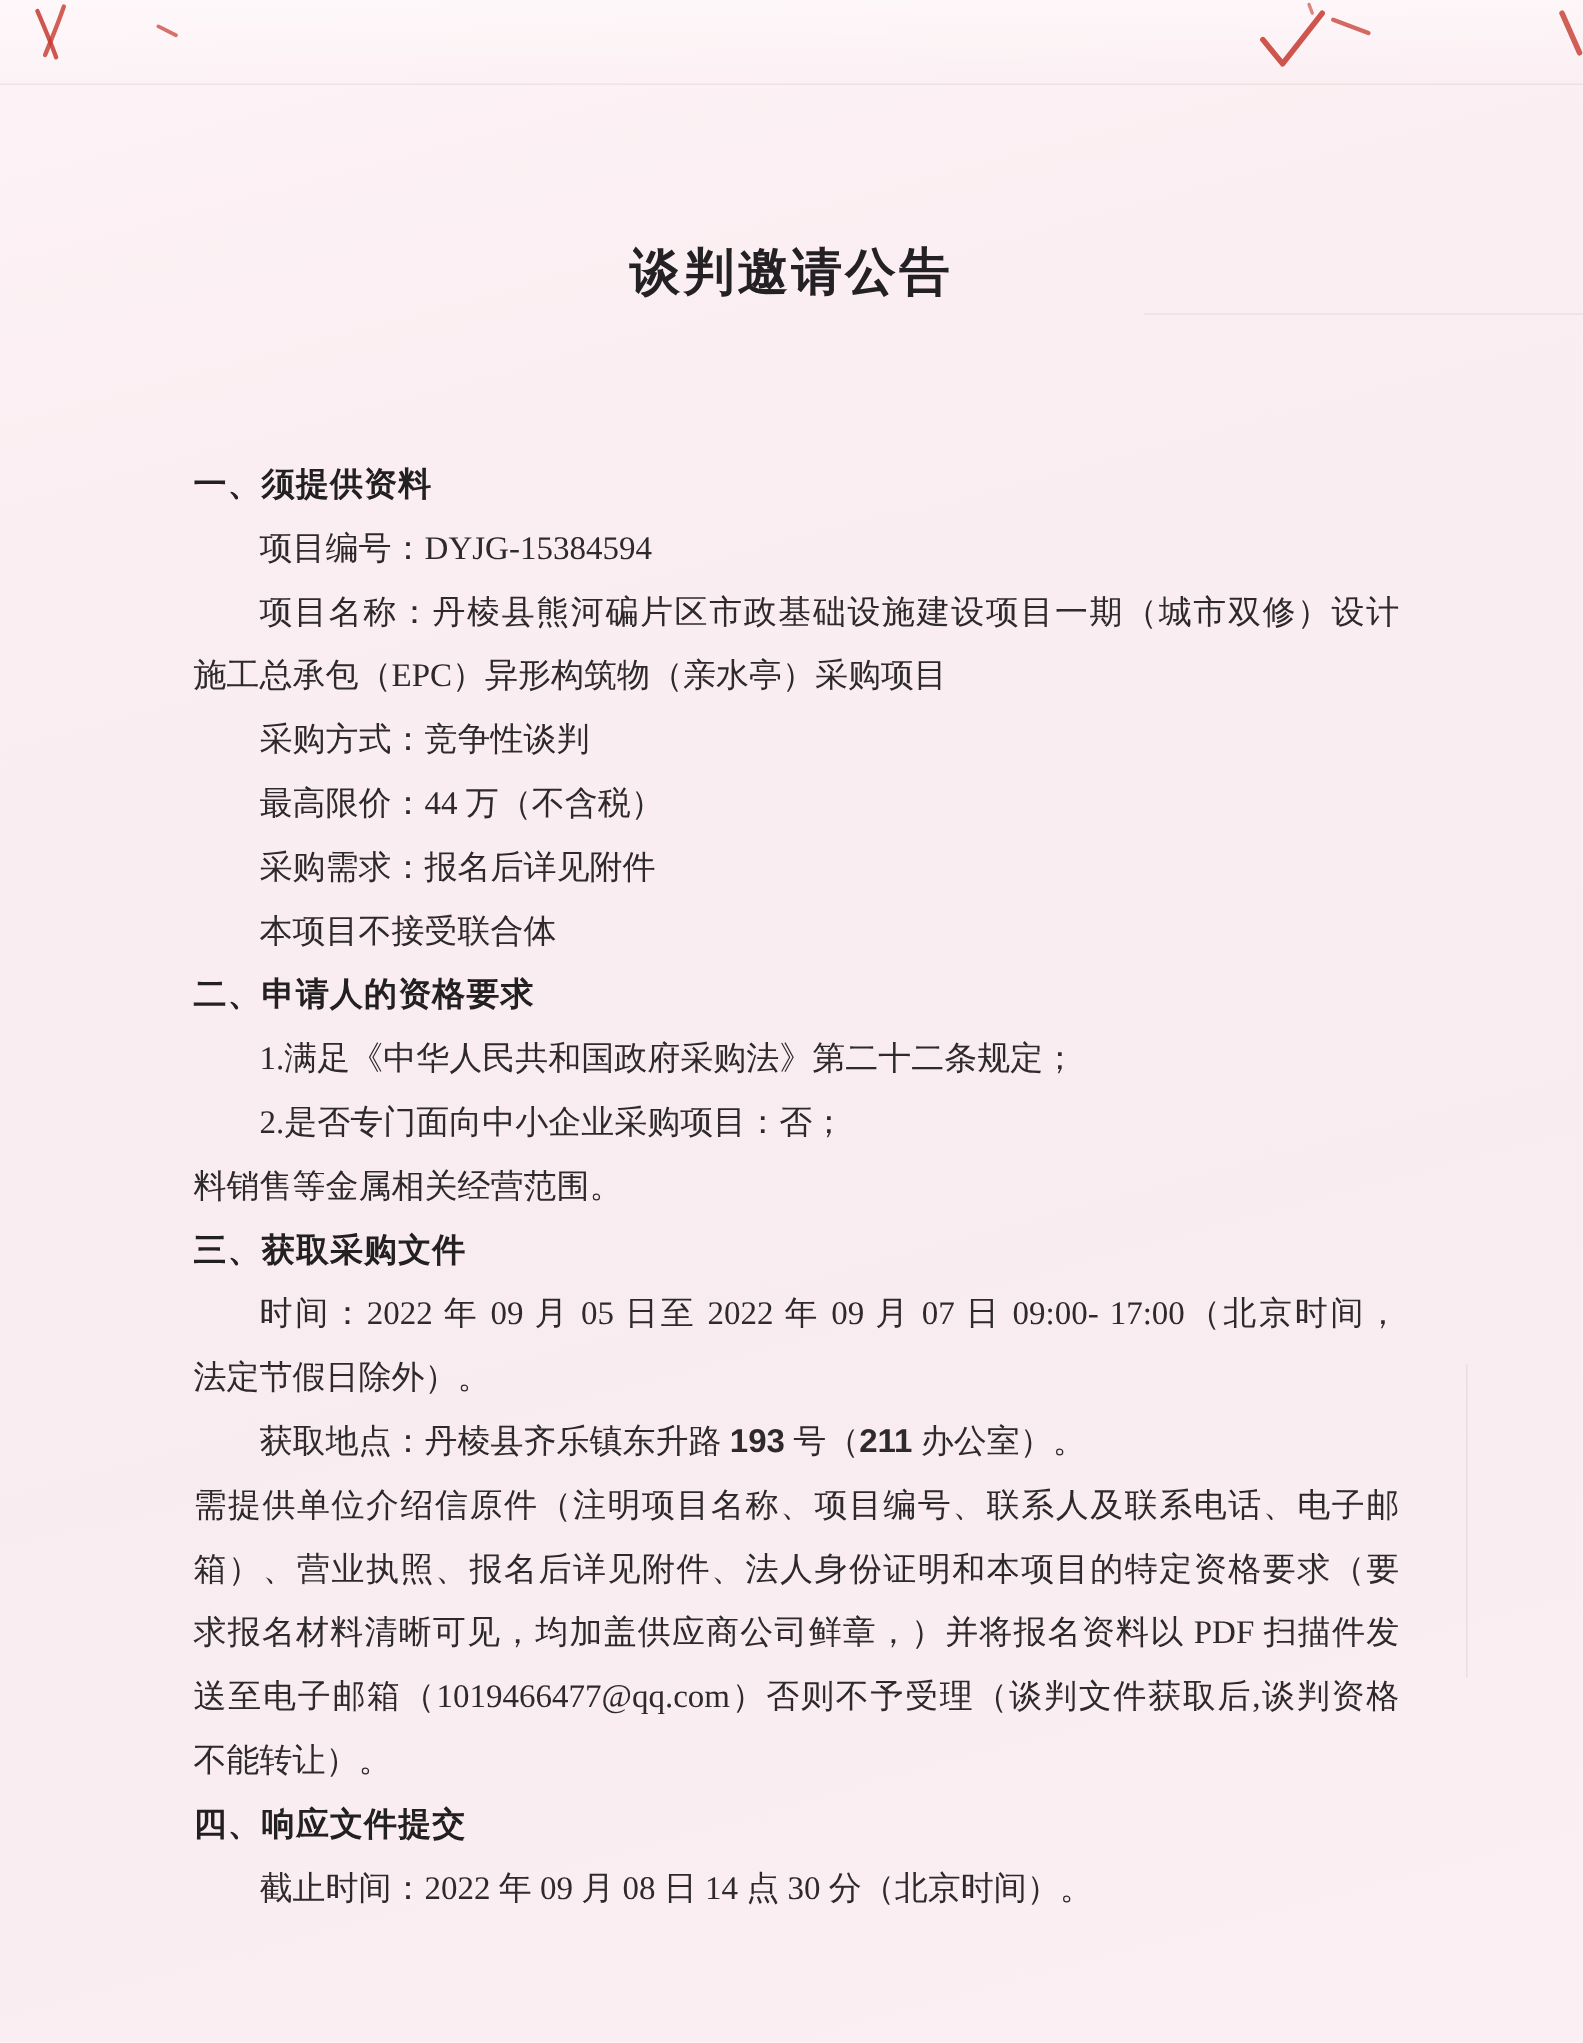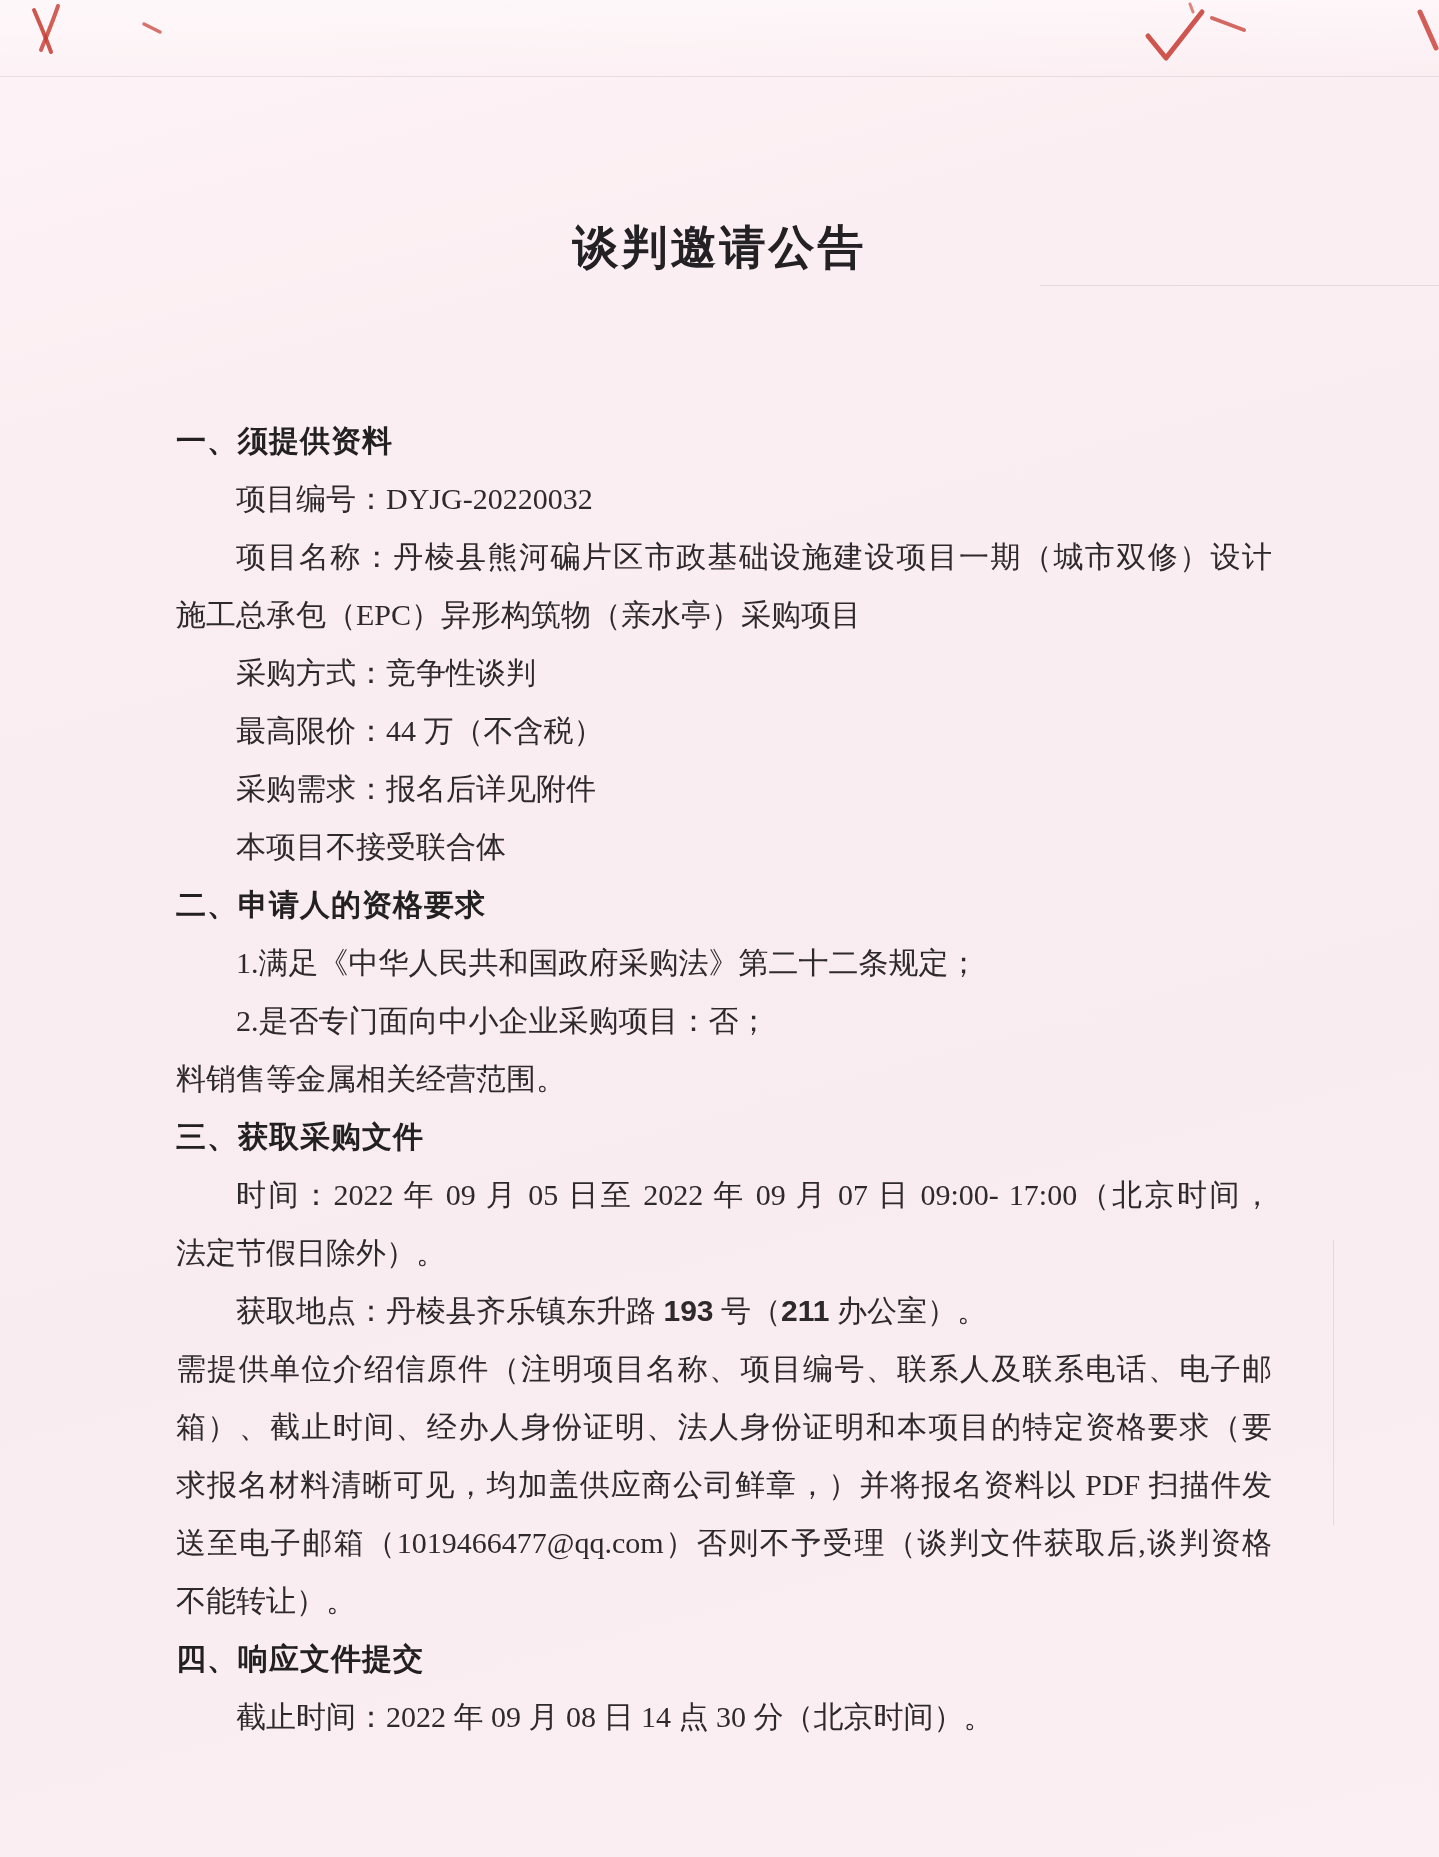--- a/index.html
+++ b/index.html
@@ -63,35 +63,35 @@
 <div class="pen" style="top:8px; left:1412px;">
   <svg width="27" height="46" viewBox="0 0 27 46">
     <path d="M8 4 L 24 40" fill="none" style="stroke:var(--pen,#c53a30)" stroke-width="5" stroke-linecap="round" opacity="0.8"></path>
   </svg>
 </div>
 
 <div class="doc-title">谈判邀请公告</div>
 
 <div class="textcol">
   <div class="line h">一、须提供资料</div>
-  <div class="line ind">项目编号：DYJG-20220032</div>
+  <div class="line ind">项目编号：DYJG-15384594</div>
   <div class="line ind full">项目名称：丹棱县熊河碥片区市政基础设施建设项目一期（城市双修）设计</div>
   <div class="line">施工总承包（EPC）异形构筑物（亲水亭）采购项目</div>
   <div class="line ind">采购方式：竞争性谈判</div>
   <div class="line ind">最高限价：44 万（不含税）</div>
   <div class="line ind">采购需求：报名后详见附件</div>
   <div class="line ind">本项目不接受联合体</div>
   <div class="line h">二、申请人的资格要求</div>
   <div class="line ind">1.满足《中华人民共和国政府采购法》第二十二条规定；</div>
   <div class="line ind">2.是否专门面向中小企业采购项目：否；</div>
   <div class="line">料销售等金属相关经营范围。</div>
   <div class="line h">三、获取采购文件</div>
   <div class="line ind full">时间：2022 年 09 月 05 日至 2022 年 09 月 07 日 09:00- 17:00（北京时间，</div>
   <div class="line">法定节假日除外）。</div>
   <div class="line ind"><span>获取地点：丹棱县齐乐镇东升路 </span><span class="b">193</span><span> 号（</span><span class="b">211</span><span> 办公室）。</span></div>
   <div class="line full">需提供单位介绍信原件（注明项目名称、项目编号、联系人及联系电话、电子邮</div>
-  <div class="line full">箱）、截止时间、经办人身份证明、法人身份证明和本项目的特定资格要求（要</div>
+  <div class="line full">箱）、营业执照、报名后详见附件、法人身份证明和本项目的特定资格要求（要</div>
   <div class="line full">求报名材料清晰可见，均加盖供应商公司鲜章，）并将报名资料以 PDF 扫描件发</div>
   <div class="line full">送至电子邮箱（1019466477@qq.com）否则不予受理（谈判文件获取后,谈判资格</div>
   <div class="line">不能转让）。</div>
   <div class="line h">四、响应文件提交</div>
   <div class="line ind">截止时间：2022 年 09 月 08 日 14 点 30 分（北京时间）。</div>
 </div>
 
 </body></html>

